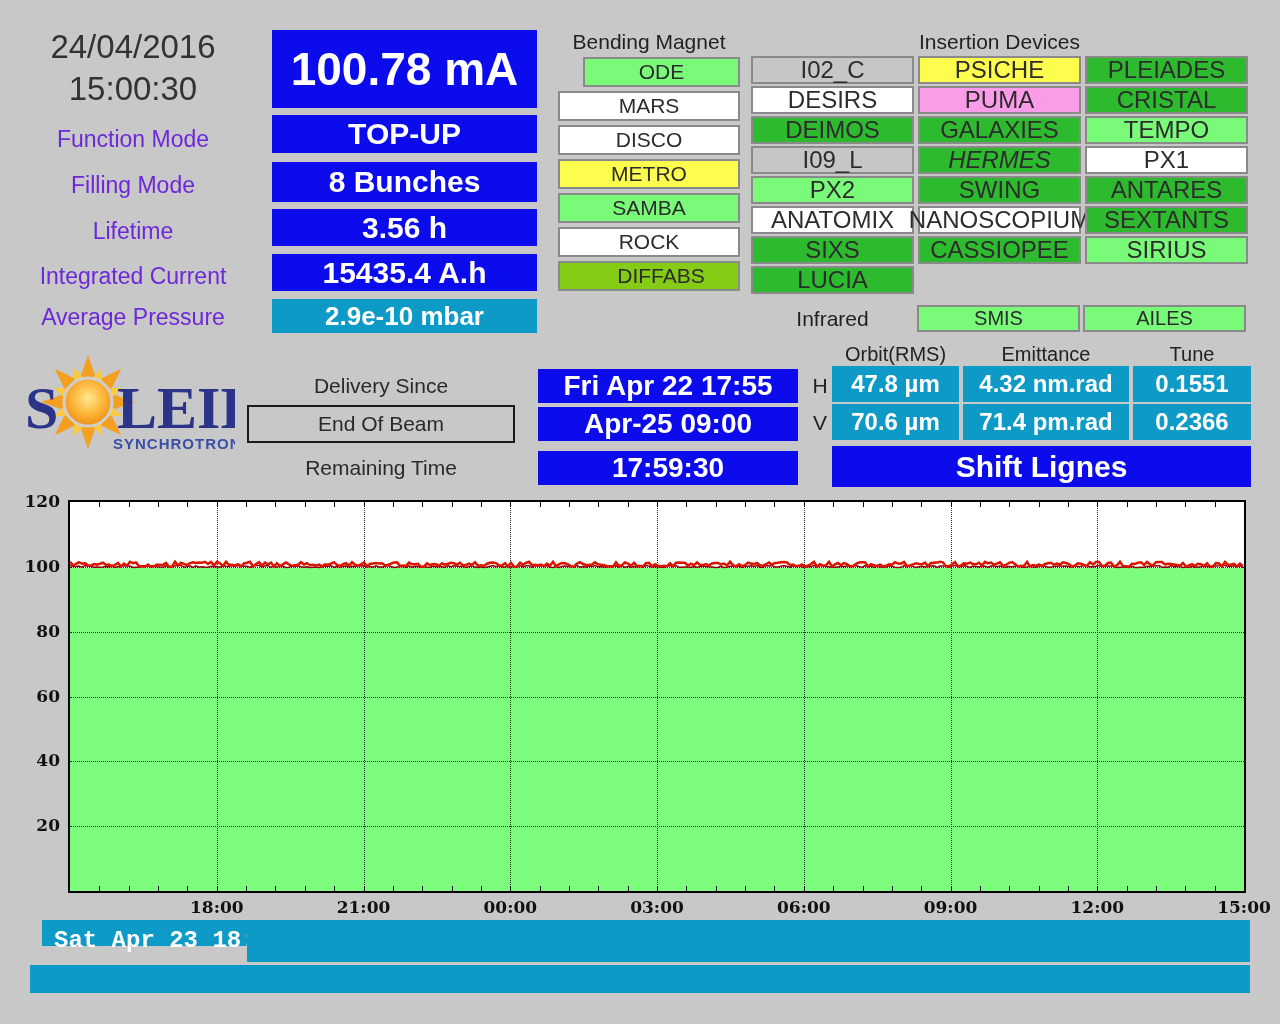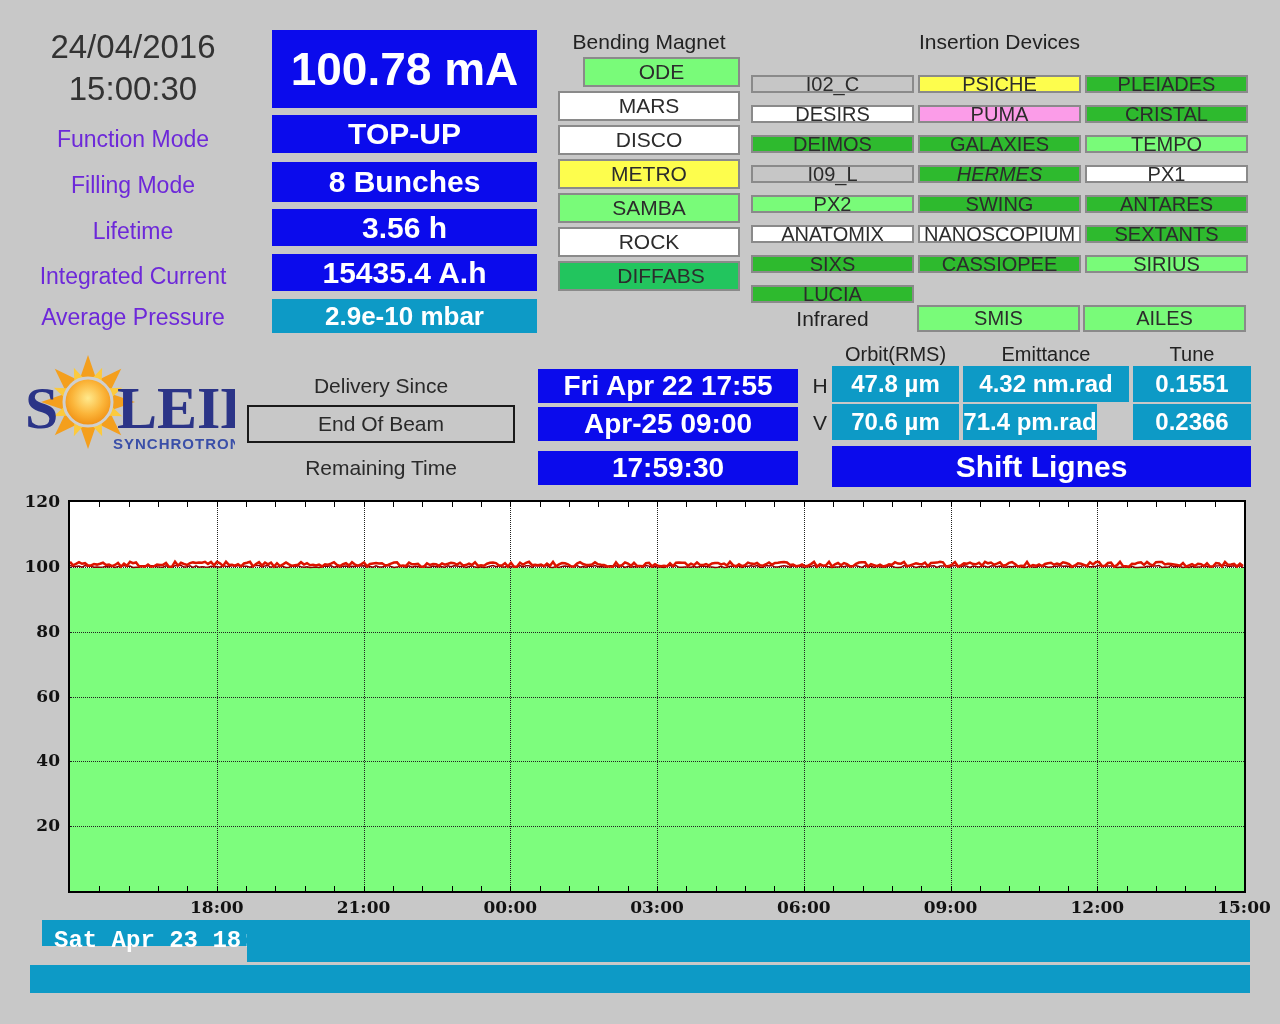--- a/index.html
+++ b/index.html
@@ -20,21 +20,21 @@
   .val-box{left:272px;width:265px;background:var(--blue);color:#fff;font-weight:bold;
            text-align:center;display:flex;align-items:center;justify-content:center;}
   .val-cyan{background:var(--cyan);}
   
   .col-title{font-weight:normal;font-size:21px;color:#222;text-align:center;}
   .bm-col{left:558px;top:57px;width:182px;display:flex;flex-direction:column;gap:4px;}
   .bl-btn{height:30px;border:2px solid #8a8a8a;display:flex;align-items:center;justify-content:center;
           font-size:21px;color:#2c2c2c;background:#fff;}
   .id-grid{left:751px;top:56px;width:497px;display:grid;grid-template-columns:repeat(3,163px);
            grid-auto-rows:26px;column-gap:4px;row-gap:4px;}
-  .id-grid .bl-btn{height:18px;font-size:20px;margin-top:19px;}
+  .id-grid .bl-btn{height:28px;font-size:24px;}
   .ir-btn{height:27px;border:2px solid #8a8a8a;display:flex;align-items:center;justify-content:center;
           font-size:20px;color:#2c2c2c;}
   
   .mid-label{left:247px;width:268px;text-align:center;font-size:21px;color:#2a2a2a;}
   .eob-box{left:247px;top:405px;width:268px;height:38px;border:2px solid #1a1a1a;
            display:flex;align-items:center;justify-content:center;font-size:21px;color:#2a2a2a;}
   .time-box{left:538px;width:260px;height:34px;background:var(--blue);color:#fff;font-weight:bold;
             font-size:28px;display:flex;align-items:center;justify-content:center;}
   
   .param-head{top:343px;font-size:20px;color:#222;text-align:center;}
@@ -85,21 +85,21 @@
 <div class="abs val-box val-cyan" style="top:299px;height:34px;font-size:26px;">2.9e-10 mbar</div>
 
 <div class="abs col-title" style="left:558px;top:30px;width:182px;">Bending Magnet</div>
 <div class="abs bm-col">
   <div class="bl-btn" style="background: rgb(121, 251, 121); margin-left: 25px;">ODE</div>
   <div class="bl-btn" style="background: rgb(255, 255, 255);">MARS</div>
   <div class="bl-btn" style="background: rgb(255, 255, 255);">DISCO</div>
   <div class="bl-btn" style="background: rgb(253, 253, 77);">METRO</div>
   <div class="bl-btn" style="background: rgb(121, 251, 121);">SAMBA</div>
   <div class="bl-btn" style="background: rgb(255, 255, 255);">ROCK</div>
-  <div class="bl-btn" style="background: #22c55e; padding-left: 24px;">DIFFABS</div>
+  <div class="bl-btn" style="background: #84cc16; padding-left: 24px;">DIFFABS</div>
 </div>
 
 <div class="abs col-title" style="left:751px;top:30px;width:497px;">Insertion Devices</div>
 <div class="abs id-grid">
   <div class="bl-btn" style="background: rgb(198, 198, 198);">I02_C</div>
   <div class="bl-btn" style="background: rgb(253, 253, 77);">PSICHE</div>
   <div class="bl-btn" style="background: rgb(46, 186, 46);">PLEIADES</div>
   <div class="bl-btn" style="background: rgb(255, 255, 255);">DESIRS</div>
   <div class="bl-btn" style="background: rgb(251, 156, 232);">PUMA</div>
   <div class="bl-btn" style="background: rgb(46, 186, 46);">CRISTAL</div>
@@ -175,21 +175,21 @@
 <div class="abs param-head" style="left:963px;width:166px;">Emittance</div>
 <div class="abs param-head" style="left:1133px;width:118px;">Tune</div>
 
 <div class="abs axis-label" style="left:810px;top:374px;">H</div>
 <div class="abs param-cell" style="left:832px;top:366px;width:127px;">47.8 µm</div>
 <div class="abs param-cell" style="left:963px;top:366px;width:166px;">4.32 nm.rad</div>
 <div class="abs param-cell" style="left:1133px;top:366px;width:118px;">0.1551</div>
 
 <div class="abs axis-label" style="left:810px;top:411px;">V</div>
 <div class="abs param-cell" style="left:832px;top:404px;width:127px;">70.6 µm</div>
-<div class="abs param-cell" style="left:963px;top:404px;width:134px;">71.4 pm.rad</div>
+<div class="abs param-cell" style="left:963px;top:404px;width:166px;">71.4 pm.rad</div>
 <div class="abs param-cell" style="left:1133px;top:404px;width:118px;">0.2366</div>
 
 <button class="abs shift-btn">Shift Lignes</button>
 
 <div id="plot" class="abs">
     <div class="chart-fill" style="top: 65.5px;"></div>
     <div class="hgrid" style="top: 324.2px;"></div>
     <div class="hgrid" style="top: 259.3px;"></div>
     <div class="hgrid" style="top: 194.5px;"></div>
     <div class="hgrid" style="top: 129.7px;"></div>

